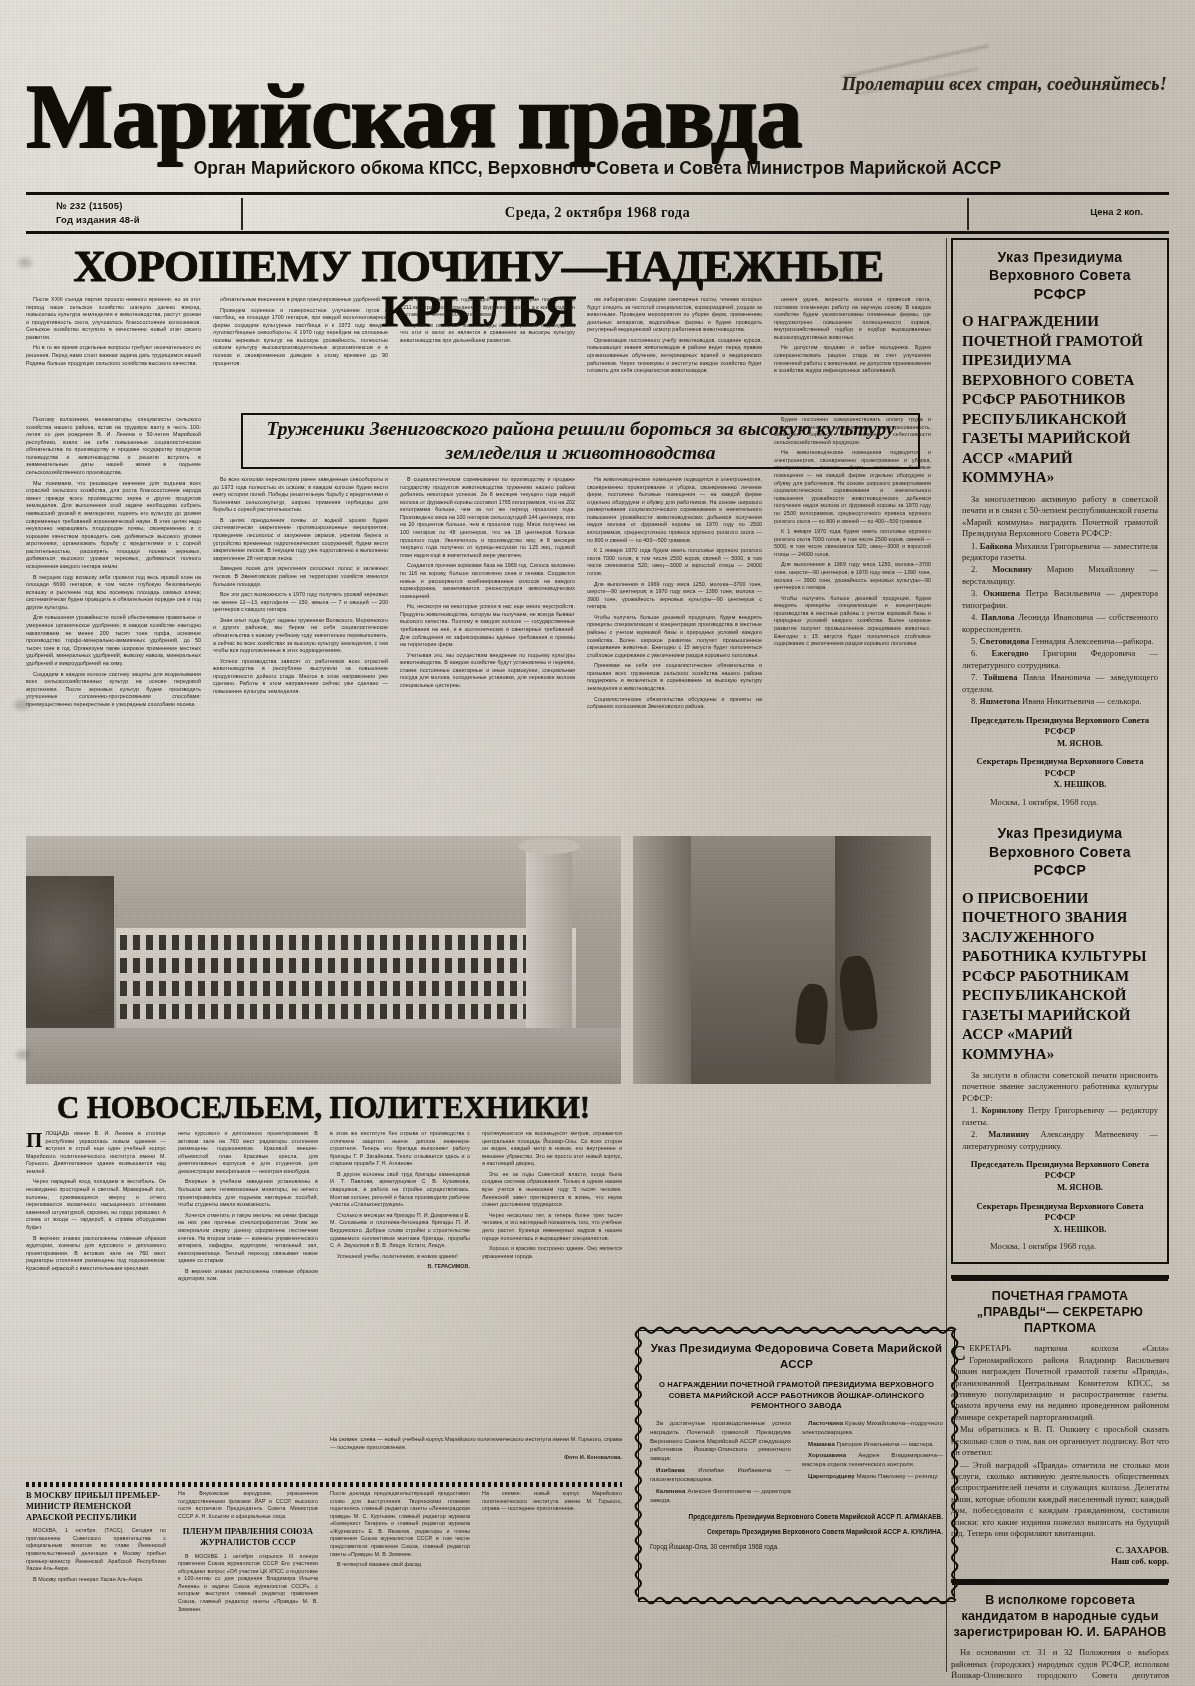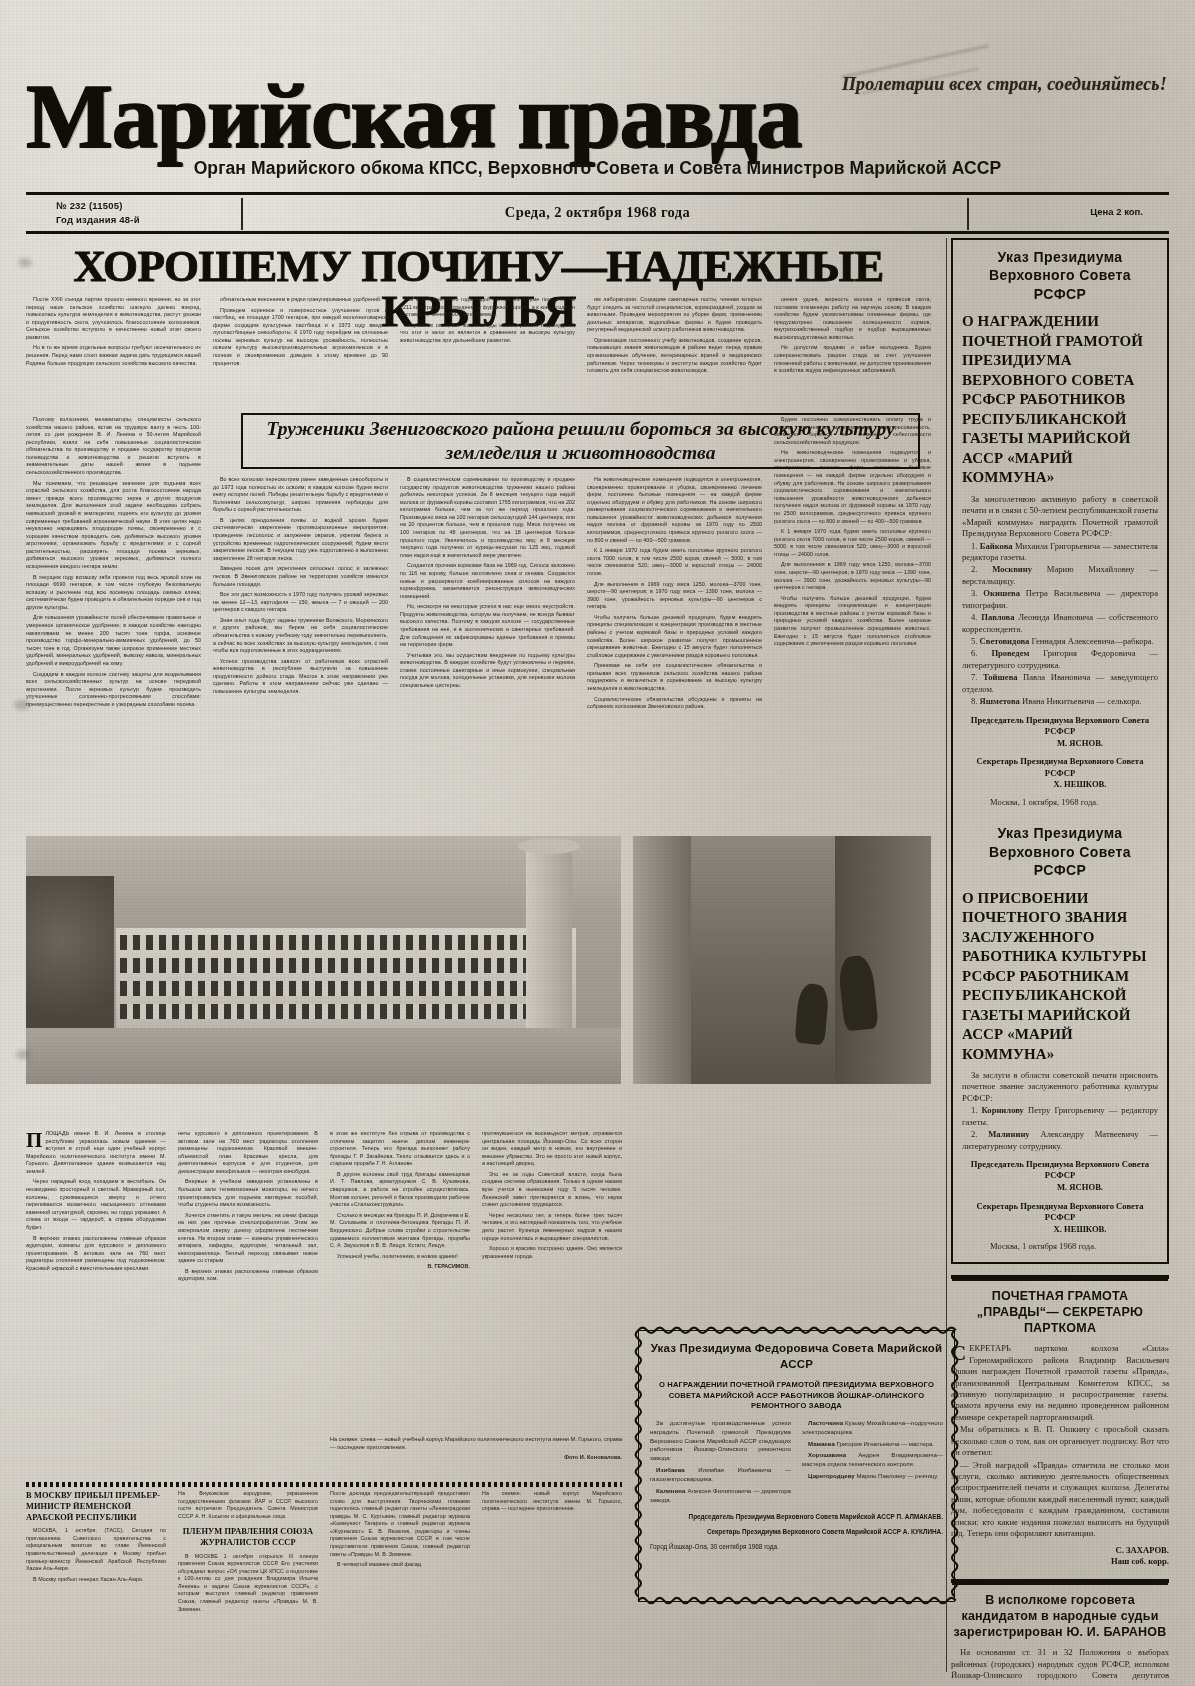--- a/index.html
+++ b/index.html
@@ -320,20 +320,21 @@
         <div class="ground"></div>
       </div>
       <div class="photoR">
         <div class="railvert"></div>
         <div class="wall"></div>
         <div class="figR fig1"></div>
         <div class="figR fig2"></div>
       </div>
     </div>
 
+    <div class="sub-head">С НОВОСЕЛЬЕМ, ПОЛИТЕХНИКИ!</div>
 
     <div class="col txt" style="left:0;top:892px;width:140px;height:200px;">
       <p class="noind"><span class="dropcap">П</span><span>ЛОЩАДЬ имени В. И. Ленина в столице республики украсилась новым зданием — вступил в строй еще один учебный корпус Марийского политехнического института имени М. Горького. Девятиэтажное здание возвышается над землей.</span></p>
       <p>Через парадный вход попадаем в вестибюль. Он неожиданно просторный и светлый. Мраморный пол, колонны, суживающиеся кверху и отчего переливаются мозаичного насыщенного оттенками каменной штукатуркой, скромно, но гордо украшают. А слева от входа — гардероб, а справа оборудован буфет.</p>
         <p>В верхних этажах расположены главным образом аудитории, комнаты для курсового и дипломного проектирования. В актовом зале на 760 мест радиаторы отопления размещены под подоконником. Красивой окраской с вместительными креслами.</p>
     </div>
     <div class="col txt" style="left:152px;top:892px;width:140px;height:200px;">
       <p class="noind">неты курсового и дипломного проектирования. В актовом зале на 760 мест радиаторы отопления размещены подоконником. Красивой внешне-объемистой план. Красивые кресла, для девятиэтажных корпусов и для студентов, для демонстрации кинофильмов — нехитрая кинобудка.</p>
         <p>Впервые в учебном заведении установлены в большом зале телевизионные мониторы, но ничего проектировались для подъема наглядных пособий, чтобы студенты имели возможность.</p>
       <p>Хочется отметить и такую мелочь: на окнах фасада на них уже прочные стеклопрофилитом. Этим же материалом сверху донизу оформлена лестничная клетка. На втором этаже — комнаты управленческого аппарата, кафедры, аудитории, читальный зал, книгохранилище. Теплый переход связывает новое здание со старым.</p>
@@ -411,21 +412,21 @@
       <div class="decree-box">
         <div class="ukaz-title">Указ Президиума Верховного Совета РСФСР</div>
         <div class="ukaz-sub">О НАГРАЖДЕНИИ ПОЧЕТНОЙ ГРАМОТОЙ ПРЕЗИДИУМА ВЕРХОВНОГО СОВЕТА РСФСР РАБОТНИКОВ РЕСПУБЛИКАНСКОЙ ГАЗЕТЫ МАРИЙСКОЙ АССР «МАРИЙ КОММУНА»</div>
         <div class="ukaz-body">
           <p>За многолетнюю активную работу в советской печати и в связи с 50-летием республиканской газеты «Марий коммуна» наградить Почетной грамотой Президиума Верховного Совета РСФСР:</p>
           <p><span>1.</span> <b>Байкова</b> <span>Михаила Григорьевича — заместителя редактора газеты.</span></p>
           <p><span>2.</span> <b>Москвину</b> <span>Марию Михайловну — верстальщицу.</span></p>
           <p><span>3.</span> <b>Окишева</b> <span>Петра Васильевича — директора типографии.</span></p>
           <p><span>4.</span> <b>Павлова</b> <span>Леонида Ивановича — собственного корреспондента.</span></p>
           <p><span>5.</span> <b>Световидова</b> <span>Геннадия Алексеевича—рабкора.</span></p>
-          <p><span>6.</span> <b>Проведем</b> <span>Григория Федоровича — литературного сотрудника.</span></p>
+          <p><span>6.</span> <b>Ежегодно</b> <span>Григория Федоровича — литературного сотрудника.</span></p>
           <p><span>7.</span> <b>Тойшева</b> <span>Павла Ивановича — заведующего отделом.</span></p>
           <p><span>8.</span> <b>Яшметова</b> <span>Ивана Никитьевича — селькора.</span></p>
         </div>
         <div class="sig">
           <span>Председатель Президиума Верховного Совета РСФСР</span><br>
           <span style="display:inline-block;padding-left:40px;">М. ЯСНОВ.</span>
         </div>
         <div class="sig">
           <span>Секретарь Президиума Верховного Совета РСФСР</span><br>
           <span style="display:inline-block;padding-left:40px;">X. НЕШКОВ.</span>

